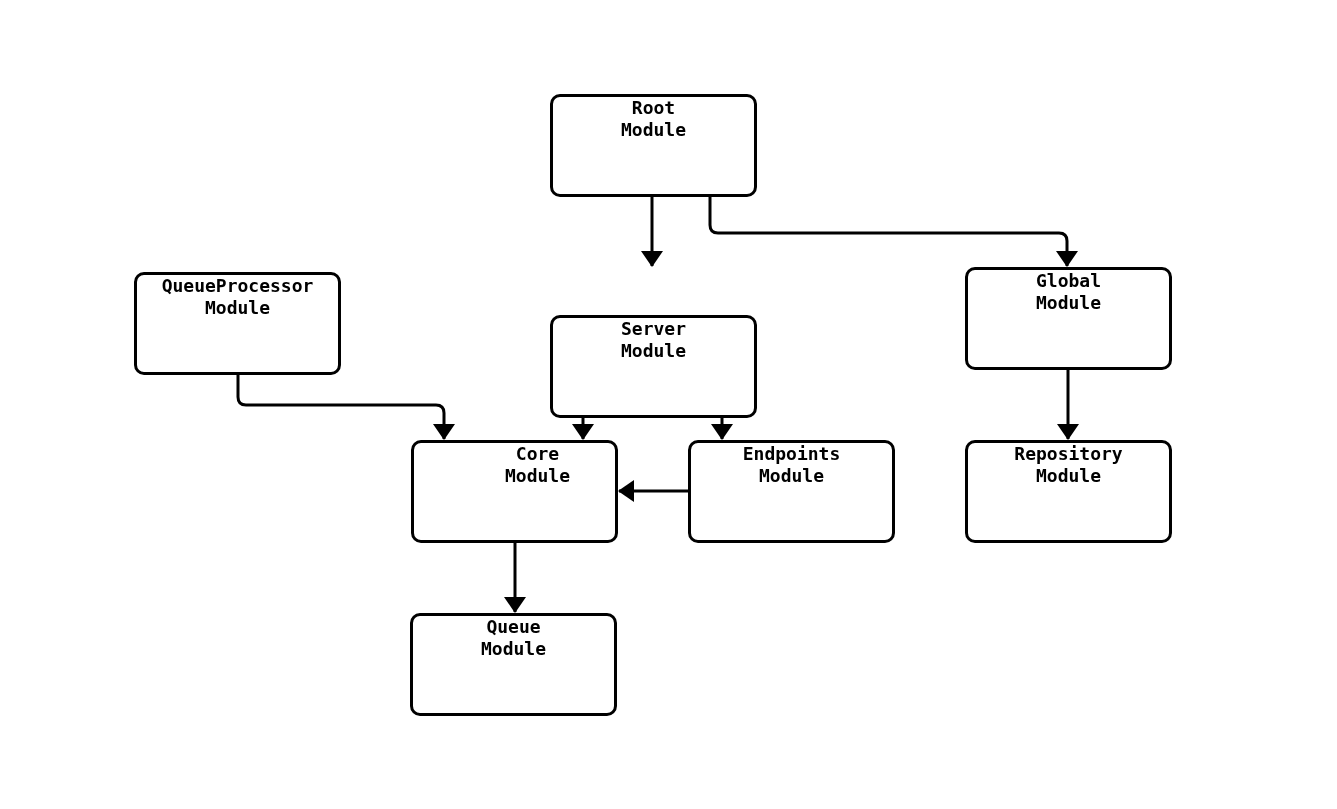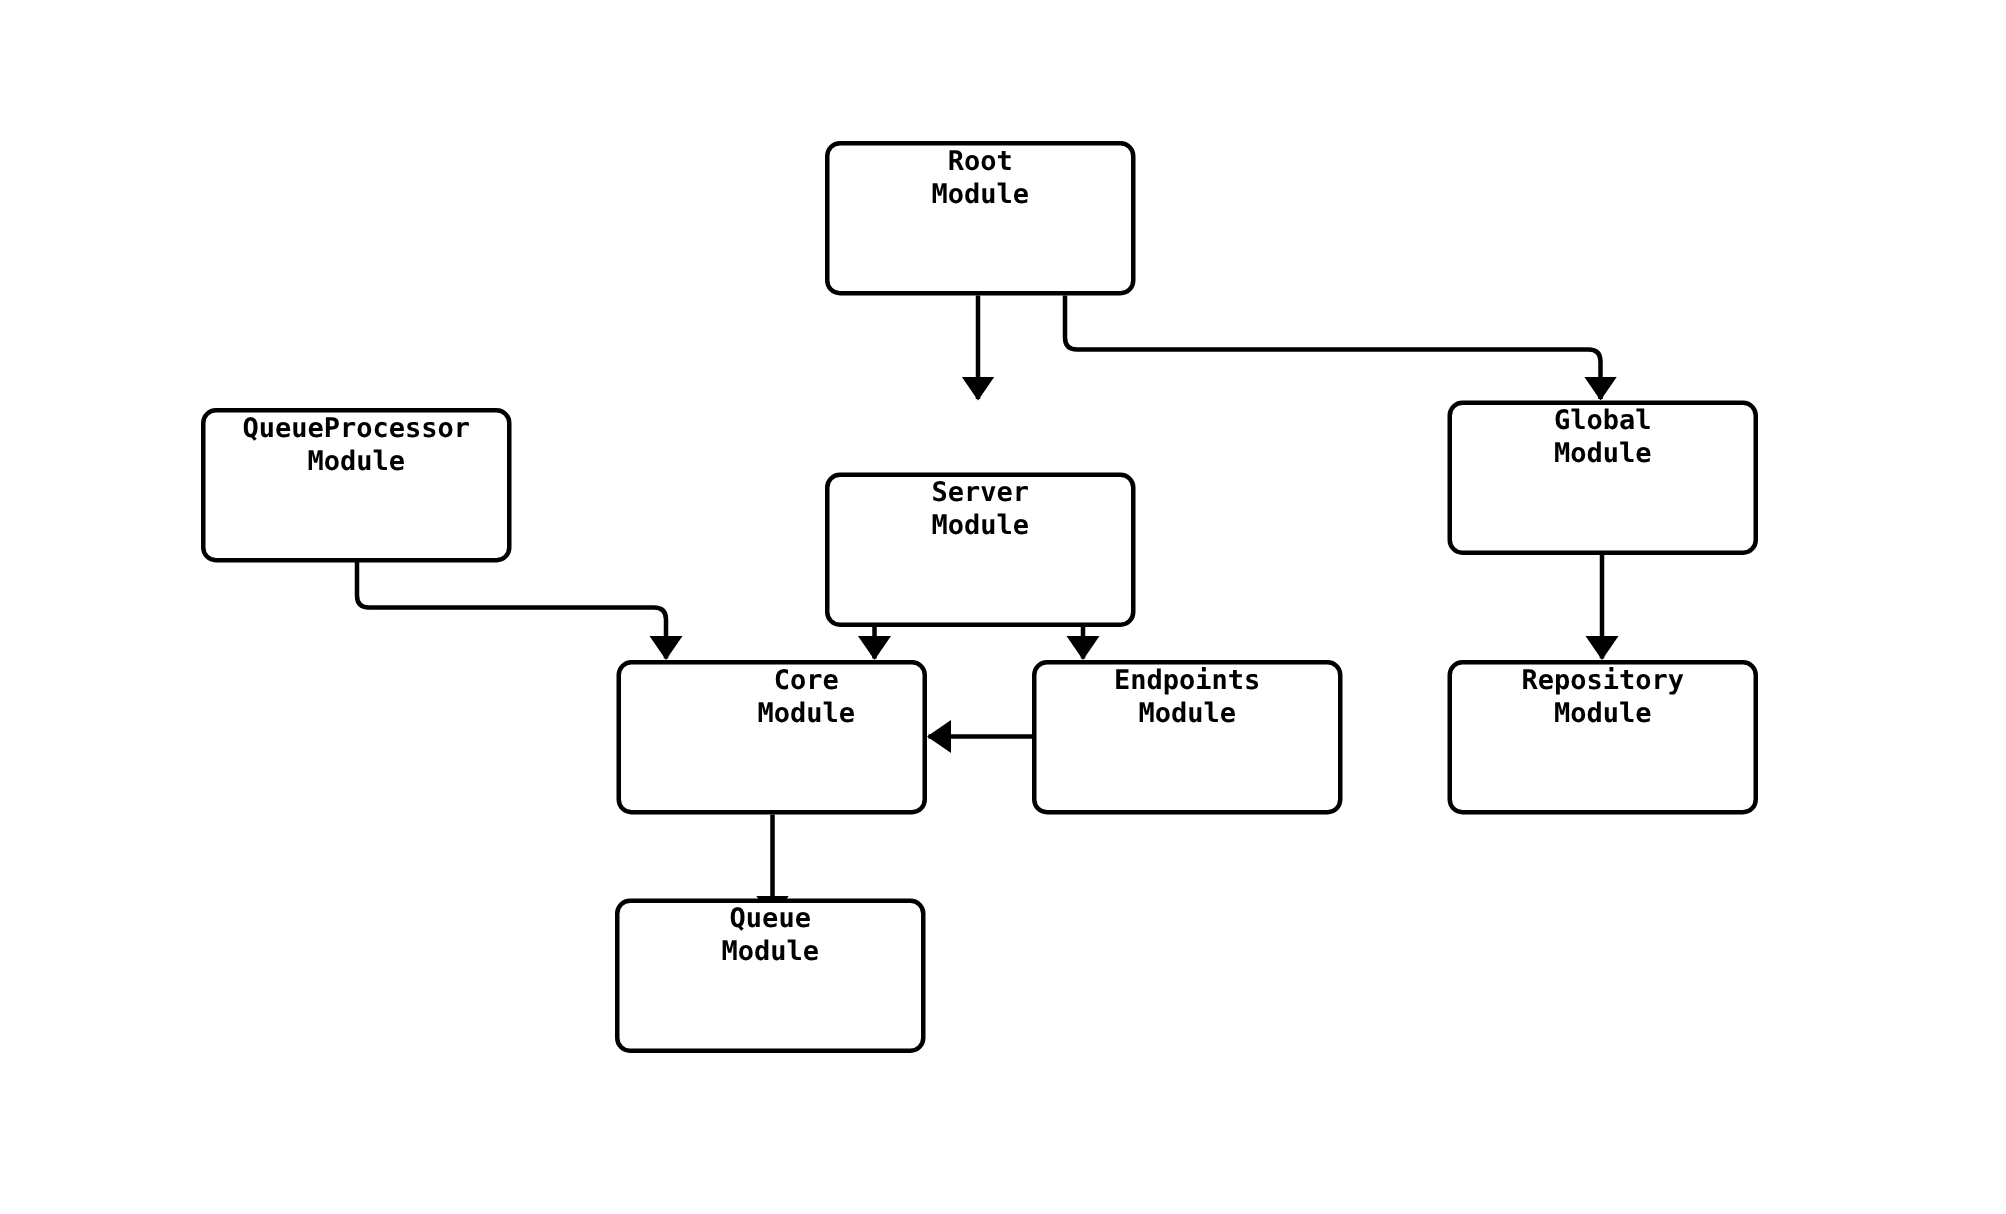--- a/index.html
+++ b/index.html
@@ -40,21 +40,21 @@
     color: #000000;
     text-align: center;
   }
   .node-root          { left: 550px; top: 94px;  }
   .node-queueprocessor{ left: 134px; top: 272px; }
   .node-server        { left: 550px; top: 275px; margin-top: 40px; }
   .node-global        { left: 965px; top: 267px; }
   .node-core          { left: 411px; top: 440px; padding-left: 46px; }
   .node-endpoints     { left: 688px; top: 440px; }
   .node-repository    { left: 965px; top: 440px; }
-  .node-queue         { left: 410px; top: 599px; }
+  .node-queue         { left: 410px; top: 613px; }
   .edge {
     stroke: #000000;
     stroke-width: 3;
     fill: none;
   }
 </style>
 </head>
 <body>
 
 <div class="canvas">

